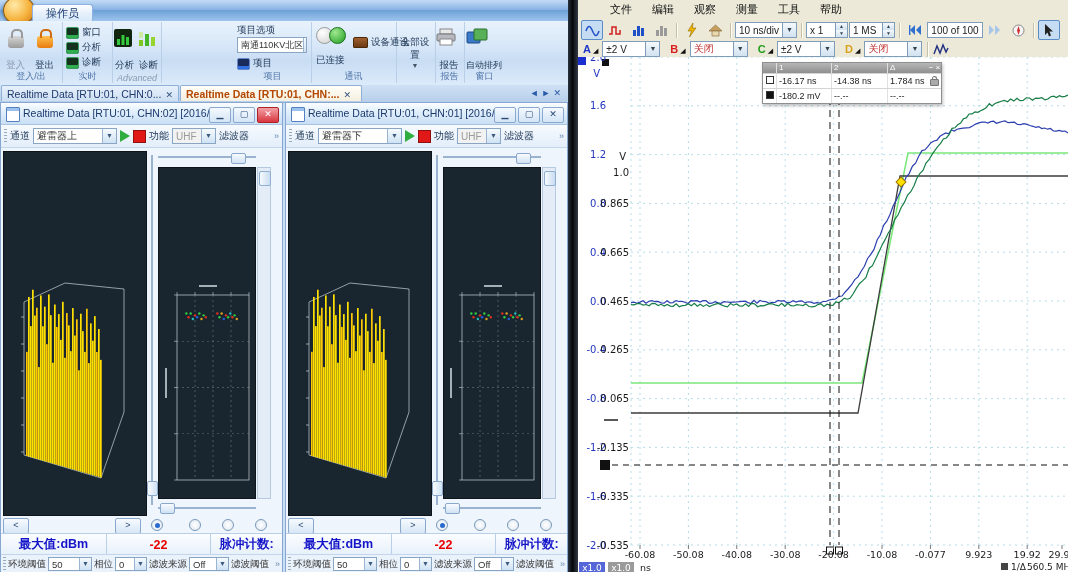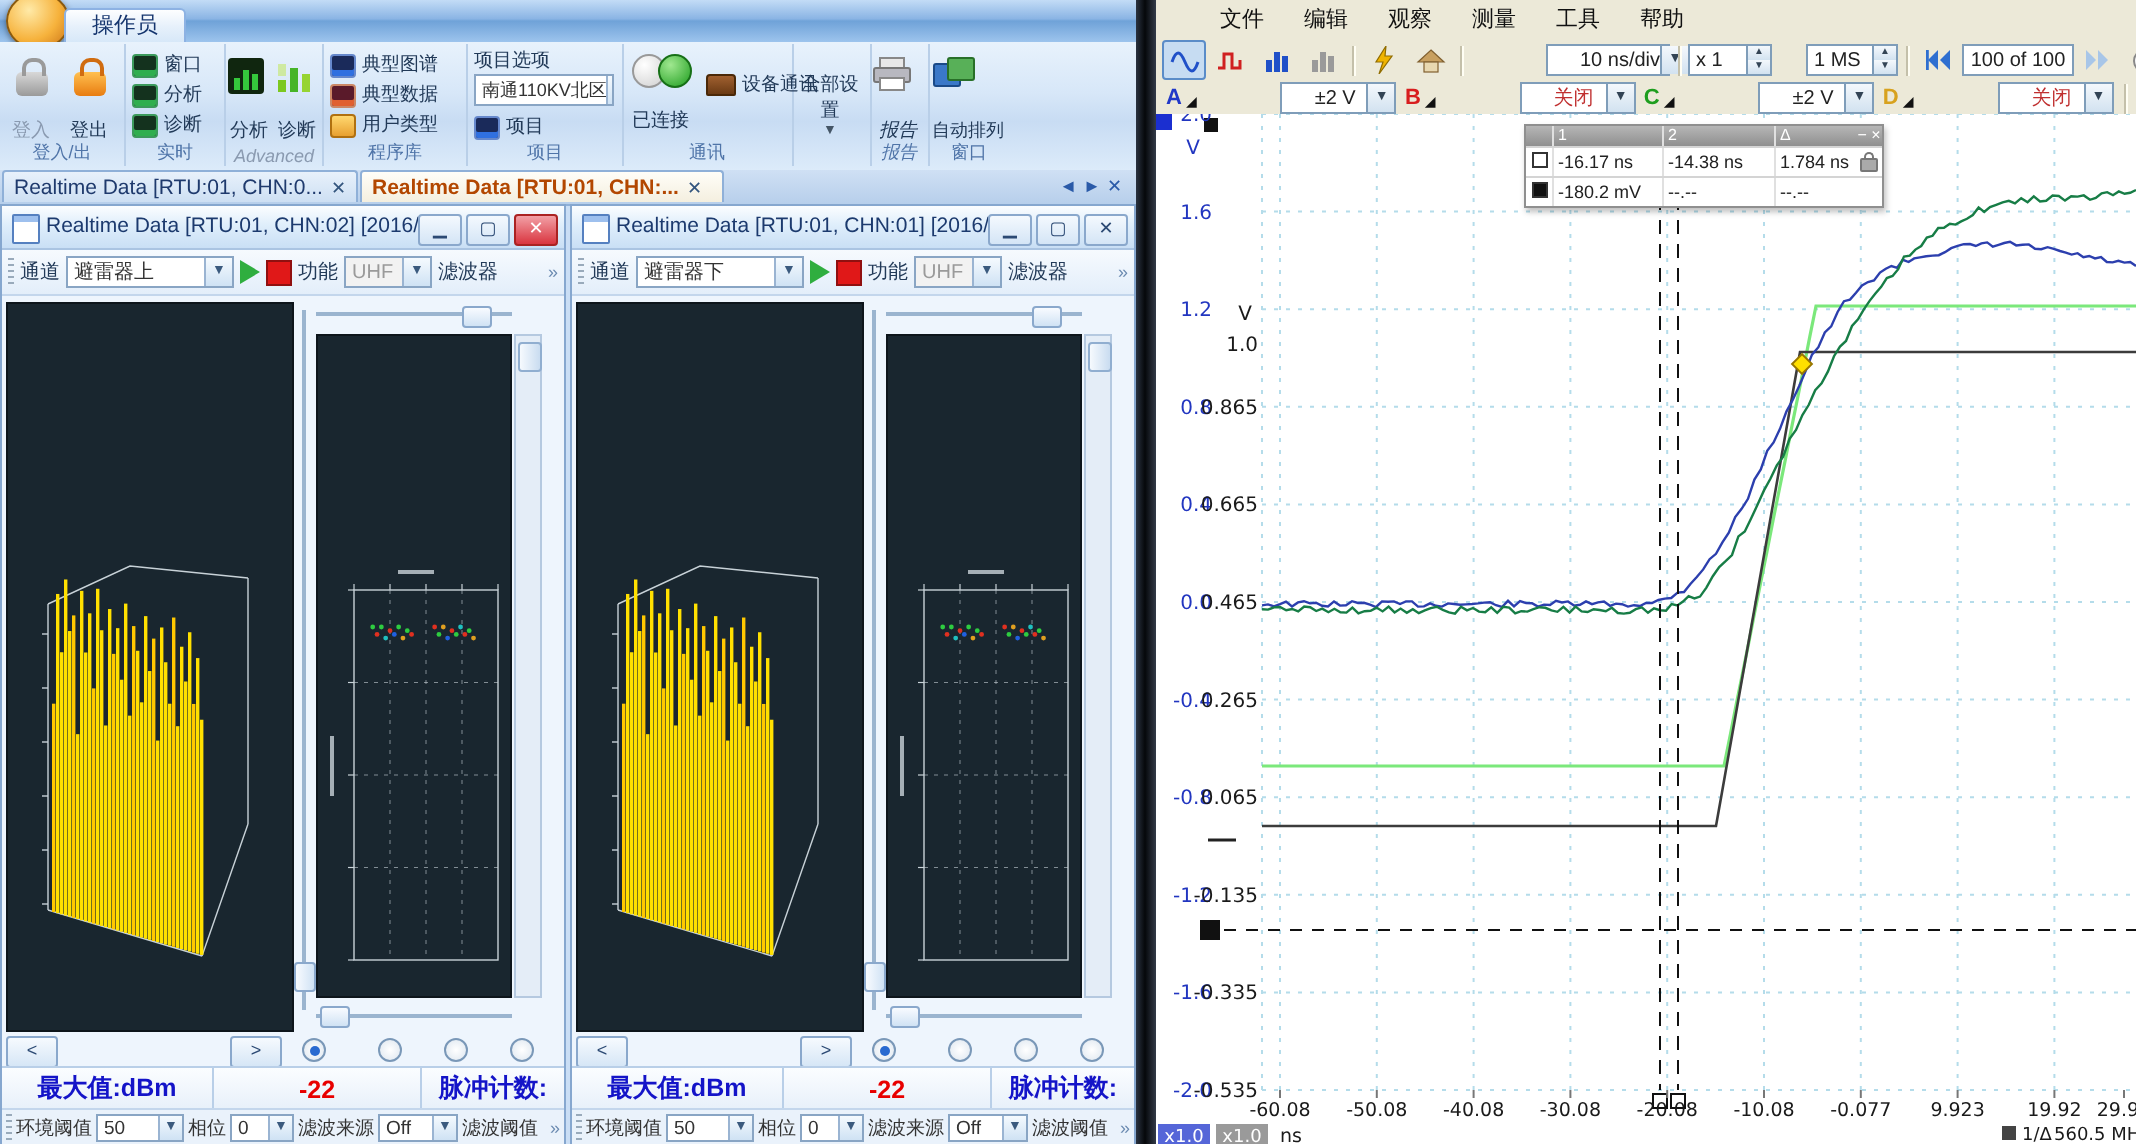--- a/index.html
+++ b/index.html
@@ -114,21 +114,21 @@
   .menubar span{padding:0 10px;}
   .tb1{position:absolute;left:0;top:19px;width:100%;height:22px;display:flex;align-items:center;
        padding-left:3px;gap:1px;box-sizing:border-box;}
   .tb2{position:absolute;left:0;top:41px;width:100%;height:16px;display:flex;align-items:center;
        padding-left:5px;gap:2px;font-size:10px;box-sizing:border-box;}
   .tbtn{width:20px;height:18px;display:flex;align-items:center;justify-content:center;
         border:1px solid transparent;border-radius:2px;flex:none;}
   .tbtn.sel{background:#c6dcf2;border-color:#5a8cc8;}
   .vsep{width:1px;height:15px;background:#c4c0aa;box-shadow:1px 0 0 #fffef4;margin:0 3px;flex:none;}
   .cmb2{height:16px;border:1px solid #7f9db9;background:#fff;display:flex;align-items:center;
-        font-size:10px;padding-left:16px;color:#222;box-sizing:border-box;flex:none;white-space:nowrap;margin-left:38px;}
+        font-size:10px;padding-left:3px;color:#222;box-sizing:border-box;flex:none;white-space:nowrap;}
   .cmb2 .arr{margin-left:auto;width:13px;height:100%;background:linear-gradient(#f4f8fc,#d2e2f0);
              border-left:1px solid #7f9db9;text-align:center;font-size:7px;line-height:14px;color:#345;flex:none;}
   .spin{height:16px;border:1px solid #7f9db9;background:#fff;display:flex;align-items:center;
         font-size:10px;padding-left:3px;color:#222;box-sizing:border-box;flex:none;}
   .spin .ud{margin-left:auto;width:11px;height:100%;display:flex;flex-direction:column;border-left:1px solid #7f9db9;}
   .spin .ud i{flex:1;font-style:normal;font-size:5px;line-height:7px;text-align:center;color:#345;
               background:linear-gradient(#f4f8fc,#d2e2f0);}
   .txtbox{height:16px;border:1px solid #7f9db9;background:#fff;font-size:10px;color:#222;
           display:flex;align-items:center;justify-content:center;box-sizing:border-box;flex:none;}
   .chletter{font-weight:bold;font-size:11px;flex:none;}
@@ -204,35 +204,20 @@
             <rect x="2" y="12" width="4" height="6" fill="#7cc820"></rect>
               <rect x="8" y="6" width="4" height="12" fill="#46b428"></rect>
               <rect x="14" y="9" width="4" height="9" fill="#96d432"></rect>
             <rect x="2" y="4" width="4" height="6" fill="#c8e87c" opacity=".7"></rect>
           </svg>
           <span class="lbl">诊断</span>
         </div>
         <div class="cap" style="color:#8a9ab0;font-style:italic;">Advanced</div>
       </div>
 
-      <div class="grp" style="left:162px;width:71px;">
-        <div class="smallrow" style="top:4px;">
-            <span class="mi blu"></span>
-            <span>典型图谱</span>
-          </div>
-        <div class="smallrow" style="top:19px;">
-            <span class="mi red"></span>
-            <span>典型数据</span>
-          </div>
-        <div class="smallrow" style="top:34px;">
-            <span class="mi fold"></span>
-            <span>用户类型</span>
-          </div>
-        <div class="cap">程序库</div>
-      </div>
 
       <div class="grp" style="left:234px;width:77px;">
         <div class="smallrow" style="top:2px;">
             <span>项目选项</span>
           </div>
         <div class="cmb" style="position:absolute;left:3px;top:15px;width:70px;font-size:9px;">
           <span>南通110KV北区</span>
             <span class="arr">▼</span>
         </div>
         <div class="smallrow" style="top:35px;">
@@ -256,21 +241,21 @@
         <div class="cap">通讯</div>
       </div>
 
       <div class="grp" style="left:396px;width:39px;">
         <div class="bigbtn" style="left:2px;width:34px;height:52px;">
           <div style="margin-top:12px;">全部设置</div>
           <div style="font-size:7px;color:#456;">▼</div>
         </div>
       </div>
 
-      <div class="grp" style="left:435px;width:29px;font-style:italic;">
+      <div class="grp" style="left:435px;width:29px;">
         <div class="bigbtn" style="left:1px;width:26px;height:48px;">
           <svg width="20" height="18" style="margin-top:4px;">
             <rect x="4" y="1" width="12" height="5" fill="#e8e8e8" stroke="#888"></rect>
             <rect x="1" y="6" width="18" height="7" rx="1" fill="#b8b8c0" stroke="#777"></rect>
             <rect x="4" y="11" width="12" height="6" fill="#fff" stroke="#888"></rect>
           </svg>
           <span class="lbl">报告</span>
         </div>
         <div class="cap">报告</div>
       </div>
@@ -678,21 +663,21 @@
           <span class="arr">▼</span>
         </div>
       <div class="vsep"></div>
       <div class="spin" style="width:42px;">
           <span>x 1</span>
           <span class="ud">
             <i>▲</i>
             <i>▼</i>
           </span>
         </div>
-      <div class="spin" style="width:46px;margin-left:16px;">
+      <div class="spin" style="width:46px;">
           <span>1 MS</span>
           <span class="ud">
             <i>▲</i>
             <i>▼</i>
           </span>
         </div>
       <div class="vsep"></div>
       <div class="tbtn">
           <svg width="14" height="12">
             <polygon points="7,1 7,11 2,6" fill="#2f6fd0"></polygon>

